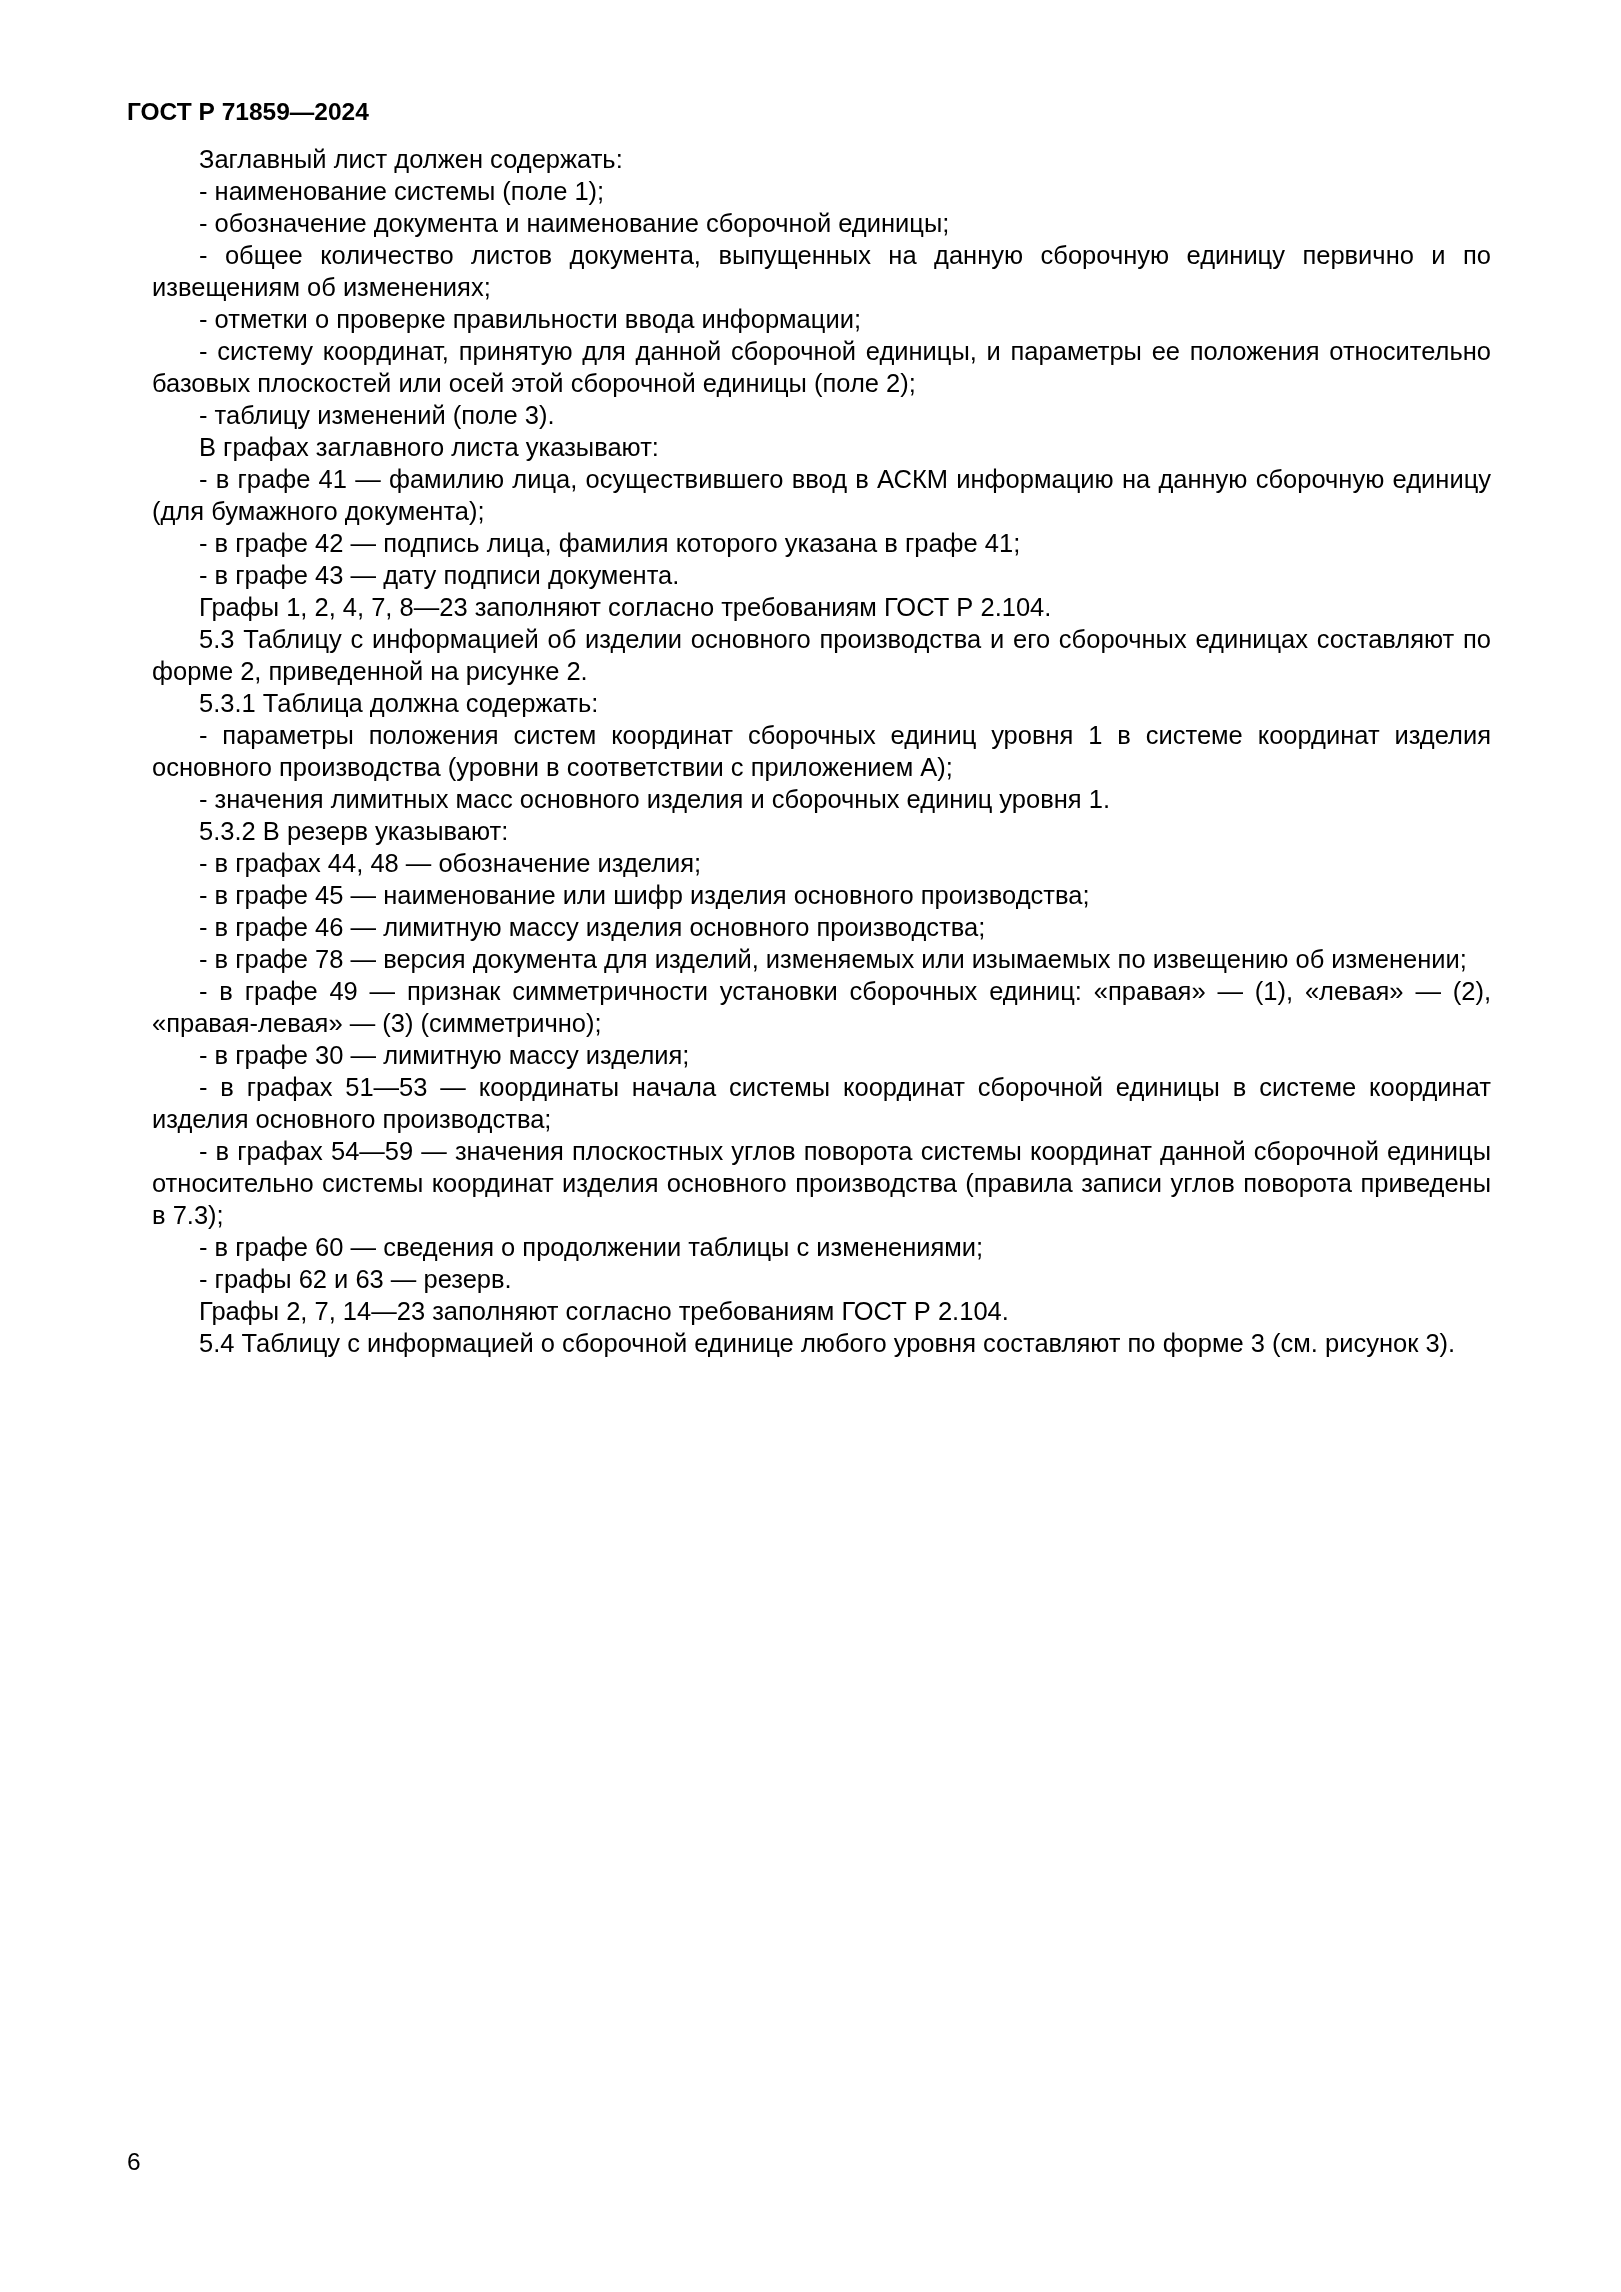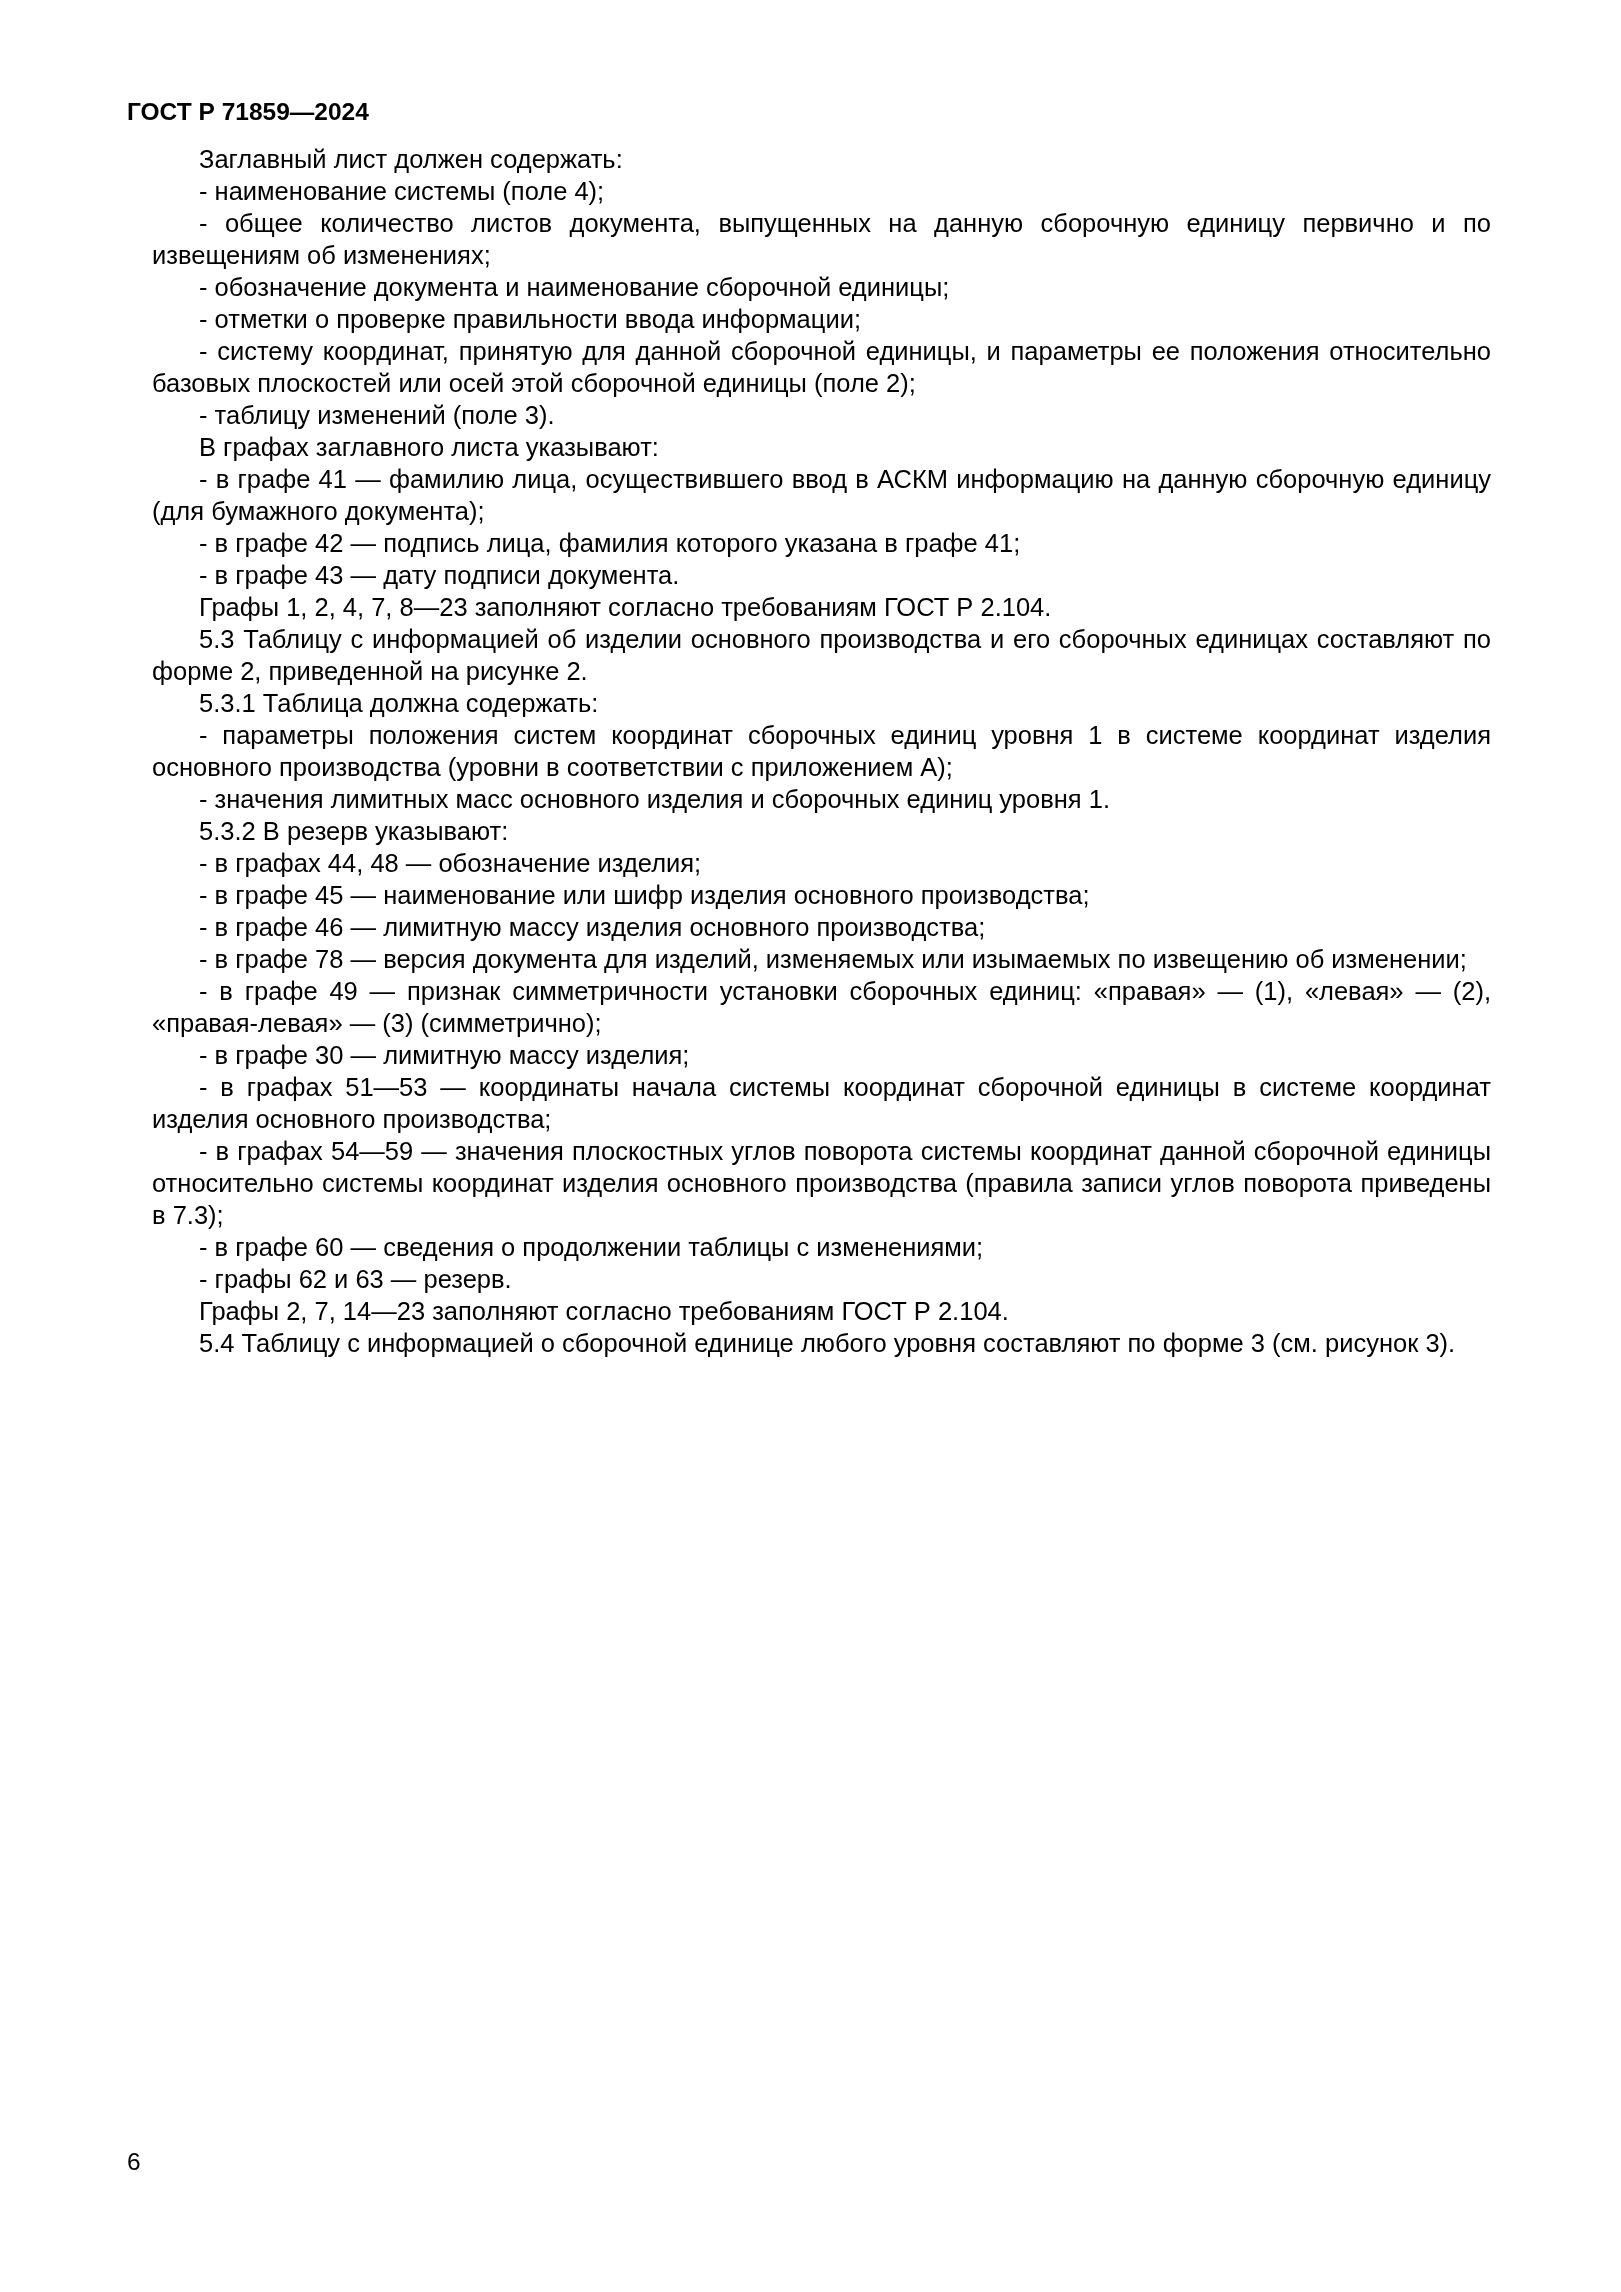--- a/index.html
+++ b/index.html
@@ -43,23 +43,23 @@
 </style>
 </head>
 <body>
 
 <div class="page">
 
   <div class="doc-header">ГОСТ Р 71859—2024</div>
 
   <main class="doc-body">
     <p>Заглавный лист должен содержать:</p>
-    <p>- наименование системы (поле 4);</p>
+    <p>- наименование системы (поле 1);</p>
+    <p>- обозначение документа и наименование сборочной единицы;</p>
     <p>- общее количество листов документа, выпущенных на данную сборочную единицу первично и по извещениям об изменениях;</p>
-    <p>- обозначение документа и наименование сборочной единицы;</p>
     <p>- отметки о проверке правильности ввода информации;</p>
     <p>- систему координат, принятую для данной сборочной единицы, и параметры ее положения относительно базовых плоскостей или осей этой сборочной единицы (поле 2);</p>
     <p>- таблицу изменений (поле 3).</p>
     <p>В графах заглавного листа указывают:</p>
     <p>- в графе 41 — фамилию лица, осуществившего ввод в АСКМ информацию на данную сборочную единицу (для бумажного документа);</p>
     <p>- в графе 42 — подпись лица, фамилия которого указана в графе 41;</p>
     <p>- в графе 43 — дату подписи документа.</p>
     <p>Графы 1, 2, 4, 7, 8—23 заполняют согласно требованиям ГОСТ Р 2.104.</p>
     <p>5.3 Таблицу с информацией об изделии основного производства и его сборочных единицах составляют по форме 2, приведенной на рисунке 2.</p>
     <p>5.3.1 Таблица должна содержать:</p>

